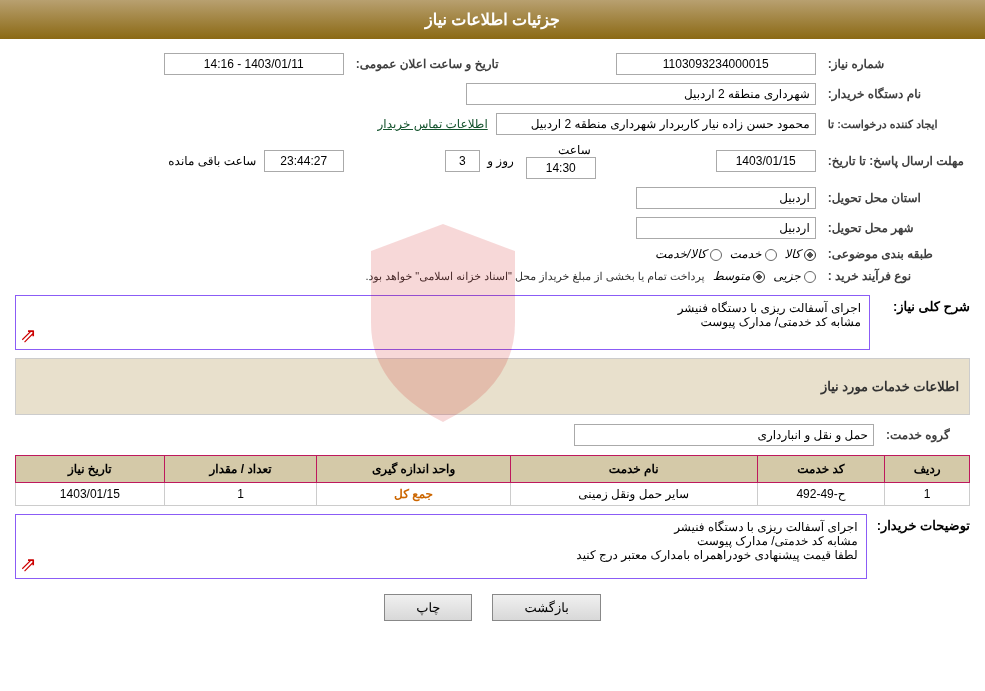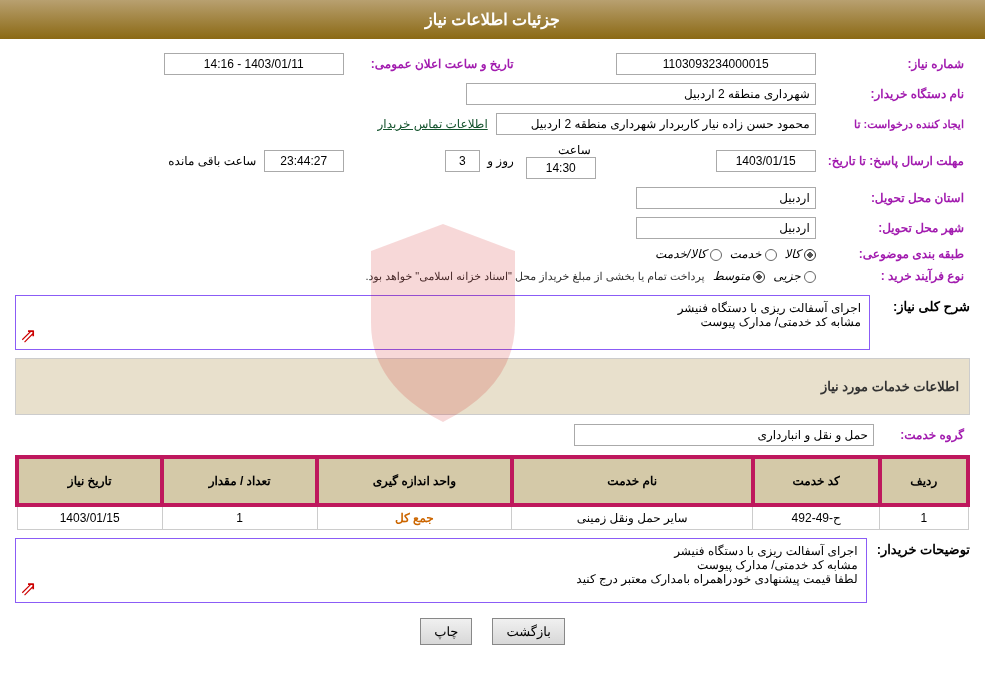--- a/index.html
+++ b/index.html
@@ -30,22 +30,22 @@
       width: 100%;
       border-collapse: collapse;
       margin-bottom: 8px;
     }
     .info-table td {
       padding: 4px 6px;
       vertical-align: middle;
       font-size: 12px;
     }
     .label-cell {
-      color: #a21caf;
-      text-align: right;
+      color: #404040;
+      text-align: left;
       white-space: nowrap;
       font-weight: bold;
       width: 120px;
     }
     .value-cell {
       text-align: right;
     }
     .input-box {
       border: 1px solid #aaa;
       background: #fff;
@@ -71,22 +71,22 @@
       position: relative;
     }
     .services-table {
       width: 100%;
       border-collapse: collapse;
       margin-top: 5px;
       font-size: 12px;
     }
     .services-table th {
       background: #d4c9a8;
-      border: 4px solid #be185d;
-      padding: 15px 8px;
+      border: 1px solid #be185d;
+      padding: 6px 8px;
       text-align: center;
       font-weight: bold;
     }
     .services-table td {
       border: 1px solid #ccc;
       padding: 4px 8px;
       text-align: center;
     }
     .services-table tr:nth-child(even) td {
       background: #f9f9f9;
@@ -118,21 +118,21 @@
       background: radial-gradient(circle, #555 40%, #fff 40%);
       border-color: #333;
     }
     .bottom-buttons {
       display: flex;
       justify-content: center;
       gap: 20px;
       margin: 15px 0;
     }
     .btn {
-      padding: 5px 13px;
+      padding: 5px 31px;
       font-size: 13px;
       font-family: Tahoma, Arial, sans-serif;
       cursor: pointer;
       border: 1px solid #999;
       background: linear-gradient(to bottom, #f5f5f5, #ddd);
     }
     .btn-back {
       background: linear-gradient(to bottom, #f0f0f0, #d8d8d8);
       border: 1px solid #888;
     }

